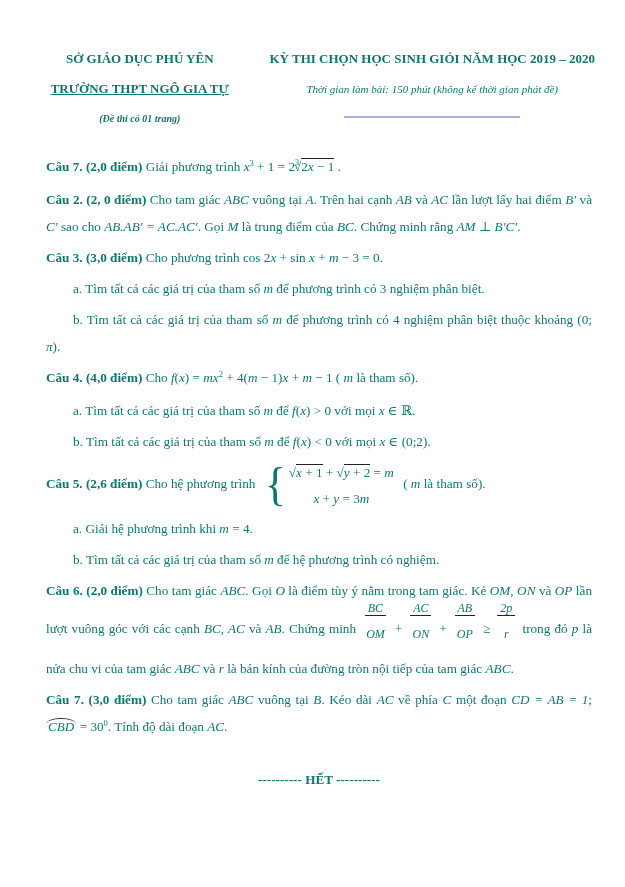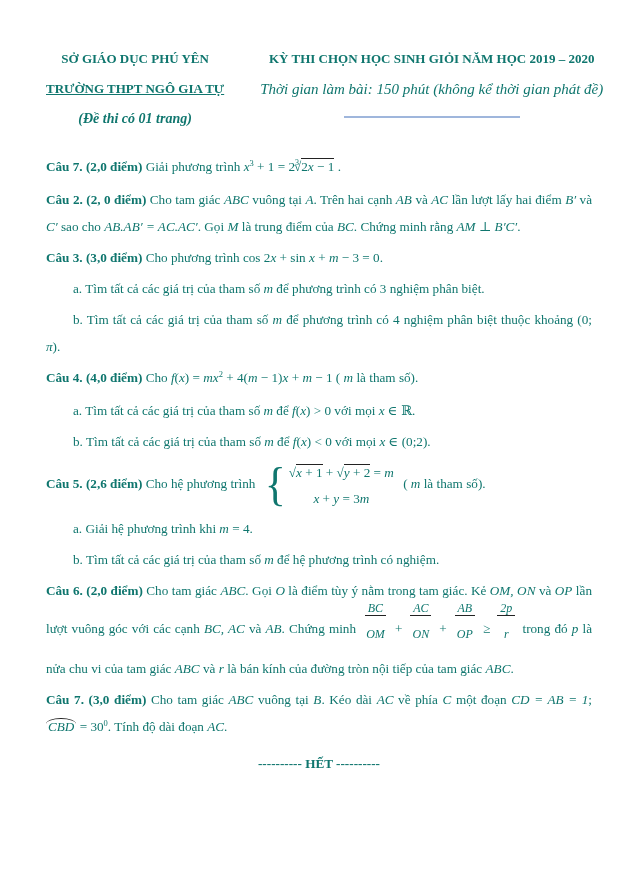--- a/index.html
+++ b/index.html
@@ -7,22 +7,22 @@
     width:625px;height:887px;box-sizing:border-box;overflow:hidden;
     background:#ffffff;color:#0f766e;
     font-family:"Liberation Serif","DejaVu Serif",serif;
   }
   
   .header{display:flex;padding:44px 30px 0 46px;}
   .header-left{width:210px;text-align:center;}
   .header-right{flex:1;text-align:center;margin-left:36px;}
   .h-bold{font-size:13px;font-weight:bold;line-height:30px;white-space:nowrap;}
   .school{text-decoration:underline;}
-  .note{font-size:14px;font-weight:bold;font-style:italic;line-height:30px;white-space:nowrap;}
-  .duration{font-size:15px;font-style:italic;line-height:30px;white-space:nowrap;}
+  .note{font-size:10px;font-weight:bold;font-style:italic;line-height:30px;white-space:nowrap;}
+  .duration{font-size:11px;font-style:italic;line-height:30px;white-space:nowrap;}
   .divider{width:176px;border-top:2px solid #9fb6dc;margin:12px auto 0;}
   
   .body{padding:19px 33px 0 46px;font-size:13.2px;line-height:27px;text-align:justify;}
   p.para{margin:0 0 4px 0;}
   p.q-sub{text-indent:27px;}
   
   .run-r{font-style:normal;}
   .run-b{font-weight:bold;}
   .run-i{font-style:italic;}
   .run-sup{font-size:8.5px;position:relative;top:-5px;}
@@ -39,21 +39,21 @@
   .frac{display:inline-flex;flex-direction:column;align-items:center;vertical-align:middle;
         font-style:italic;font-size:12px;line-height:13px;margin:0 3px;position:relative;top:-2px;}
   .frac .num{padding:0 3px;border-bottom:1px solid #222;}
   .frac .den{padding:12px 3px;}
   
   .system{display:inline-flex;align-items:center;vertical-align:middle;margin:0 6px;}
   .sysbrace{font-size:44px;line-height:0;margin-right:3px;transform:scaleY(1.05);display:inline-block;}
   .syslines{display:inline-flex;flex-direction:column;}
   .sysline{line-height:24px;padding-top:2px;text-align:center;white-space:nowrap;}
   
-  .footer{text-align:center;font-weight:bold;font-size:13.2px;margin:8px 0 0 0;}
+  .footer{text-align:center;font-weight:bold;font-size:13.2px;margin:24px 0 0 0;}
 </style>
 </head>
 <body>
 
 <div class="page">
 
   <header class="header">
     <div class="header-left">
       <div class="h-bold">SỞ GIÁO DỤC PHÚ YÊN</div>
       <div class="h-bold school">TRƯỜNG THPT NGÔ GIA TỰ</div>

